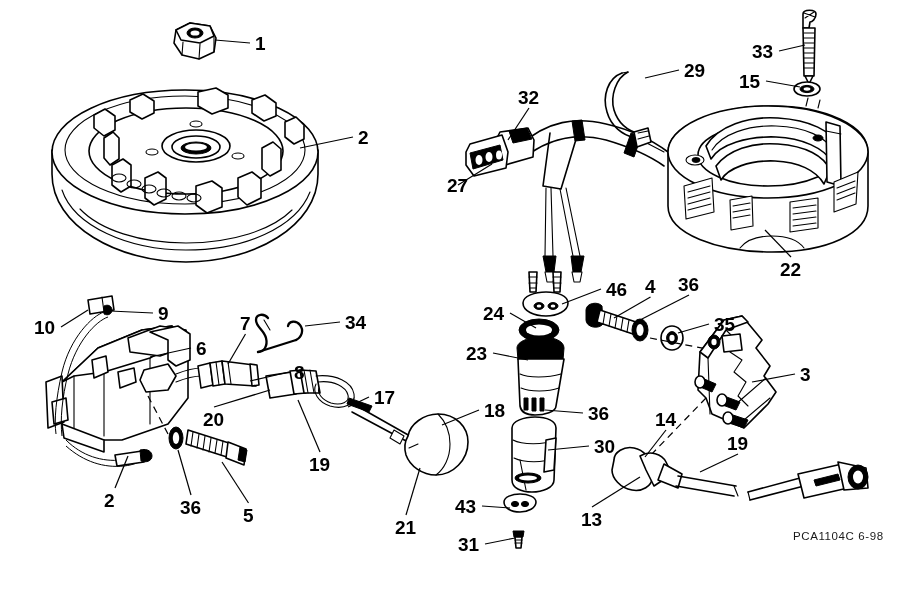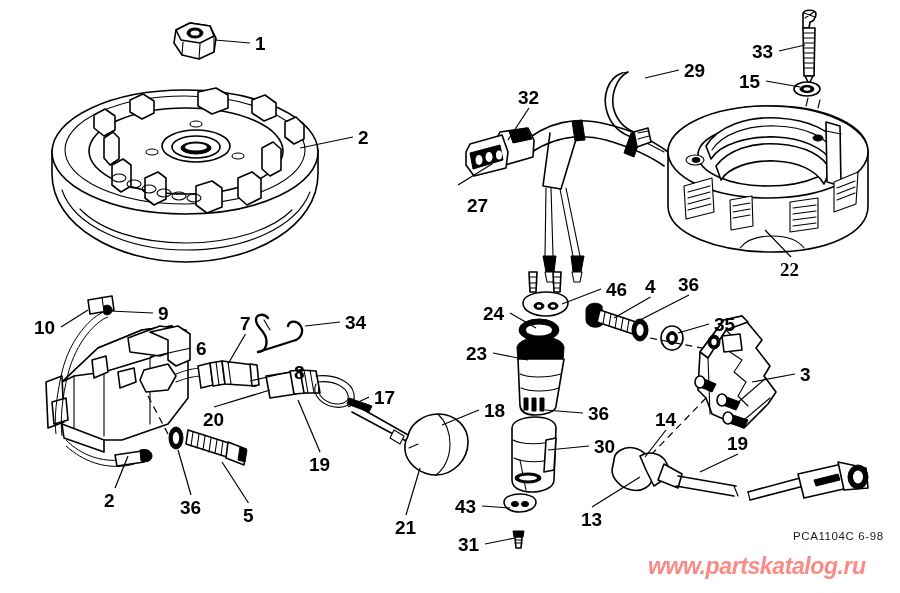--- a/index.html
+++ b/index.html
@@ -441,34 +441,33 @@
       <div class="callout-label" style="left: 104px; top: 491px;">2</div>
       <div class="callout-label" style="left: 727px; top: 434px;">19</div>
       <div class="callout-label" style="left: 581px; top: 510px;">13</div>
       <div class="callout-label" style="left: 655px; top: 410px;">14</div>
       <div class="callout-label" style="left: 739px; top: 72px;">15</div>
       <div class="callout-label" style="left: 374px; top: 388px;">17</div>
       <div class="callout-label" style="left: 484px; top: 401px;">18</div>
       <div class="callout-label" style="left: 309px; top: 455px;">19</div>
       <div class="callout-label" style="left: 203px; top: 410px;">20</div>
       <div class="callout-label" style="left: 395px; top: 518px;">21</div>
-      <div class="callout-label" style="left: 780px; top: 260px; font-family: Liberation Serif, serif;">22</div>
+      <div class="callout-label" style="left: 780px; top: 260px;">22</div>
       <div class="callout-label" style="left: 466px; top: 344px;">23</div>
       <div class="callout-label" style="left: 483px; top: 304px;">24</div>
       <div class="callout-label" style="left: 588px; top: 404px;">36</div>
       <div class="callout-label" style="left: 606px; top: 280px;">46</div>
-      <div class="callout-label" style="left: 447px; top: 196px; margin-left: 20px;">27</div>
+      <div class="callout-label" style="left: 447px; top: 176px;">27</div>
       <div class="callout-label" style="left: 518px; top: 88px;">32</div>
       <div class="callout-label" style="left: 684px; top: 61px;">29</div>
       <div class="callout-label" style="left: 594px; top: 437px;">30</div>
       <div class="callout-label" style="left: 458px; top: 535px;">31</div>
       <div class="callout-label" style="left: 455px; top: 497px;">43</div>
       <div class="callout-label" style="left: 752px; top: 42px;">33</div>
       <div class="callout-label" style="left: 345px; top: 313px;">34</div>
       <div class="callout-label" style="left: 714px; top: 315px;">35</div>
       <div class="callout-label" style="left: 180px; top: 498px;">36</div>
       <div class="callout-label" style="left: 678px; top: 275px;">36</div>
     </div>
 
   <div id="part-code">PCA1104C   6-98</div>
-  <div id="watermark">www.partskatalog.ru</div>
 
 </div>
 
 </body></html>

